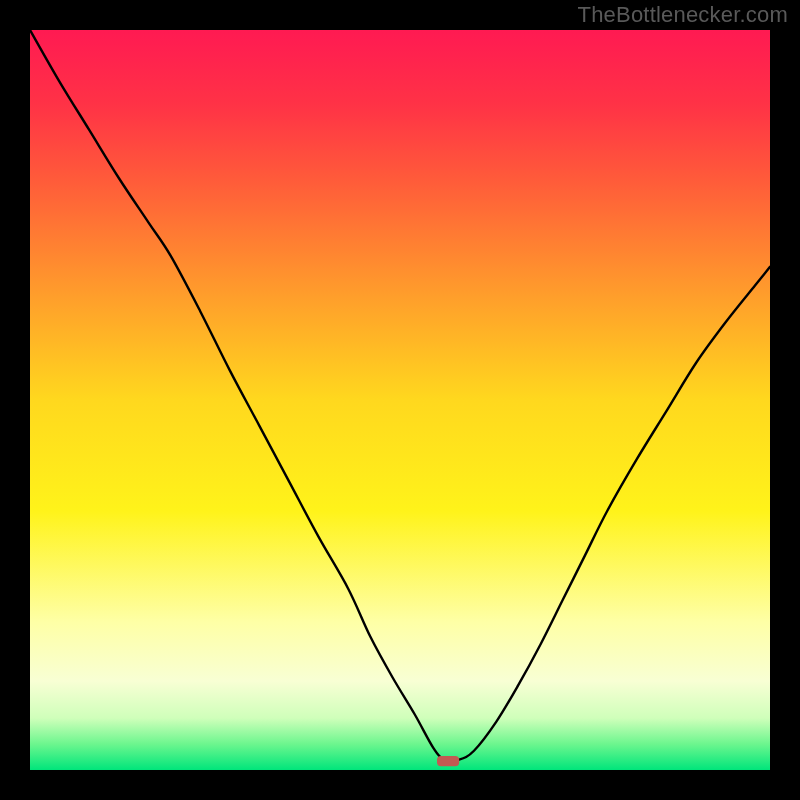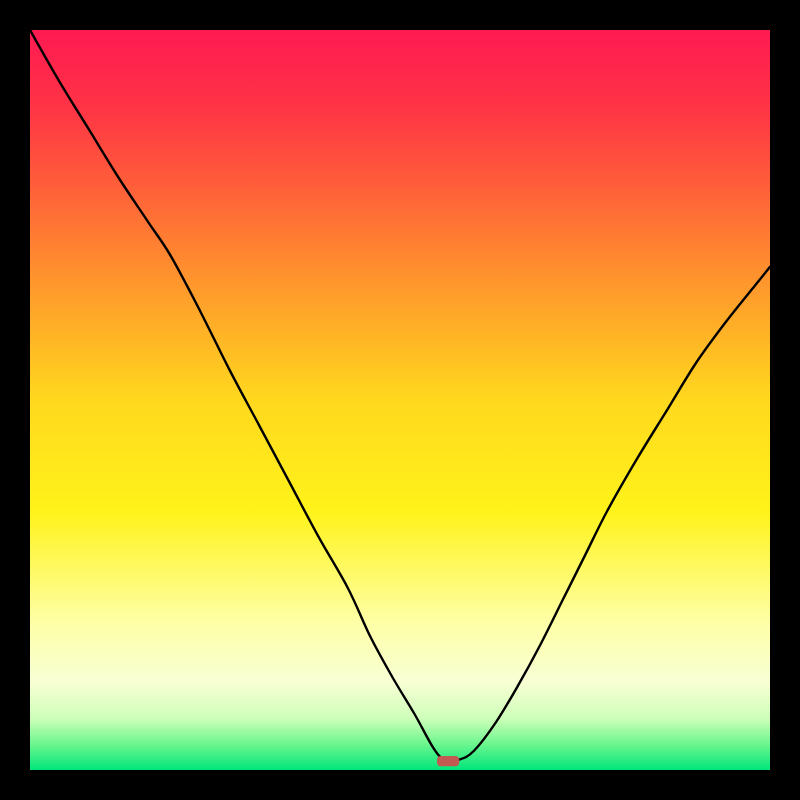--- a/index.html
+++ b/index.html
@@ -32,20 +32,21 @@
     top: 30px;
     width: 740px;
     height: 740px;
   }
   svg { display: block; }
 </style>
 </head>
 <body>
 
 <div class="outer">
+  <div class="watermark">TheBottlenecker.com</div>
   <div class="plot">
     <svg id="chart-svg" width="740" height="740" viewBox="0 0 740 740">
       <defs>
         <linearGradient id="bg-grad" x1="0" y1="0" x2="0" y2="1">
             <stop offset="0%" stop-color="#ff1a52"></stop>
             <stop offset="10%" stop-color="#ff3246"></stop>
             <stop offset="20%" stop-color="#ff5a3a"></stop>
             <stop offset="35%" stop-color="#ff9a2c"></stop>
             <stop offset="50%" stop-color="#ffd81e"></stop>
             <stop offset="65%" stop-color="#fff31a"></stop>

